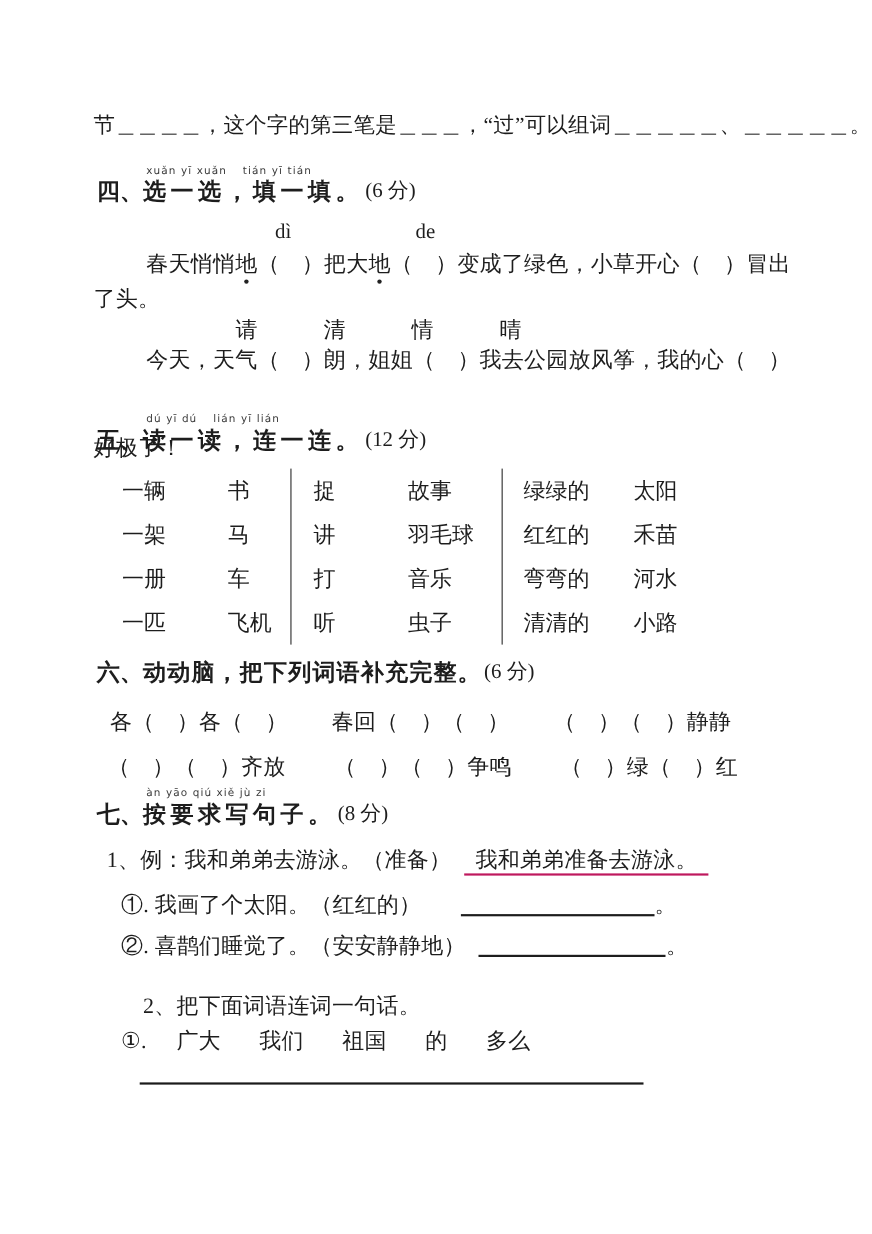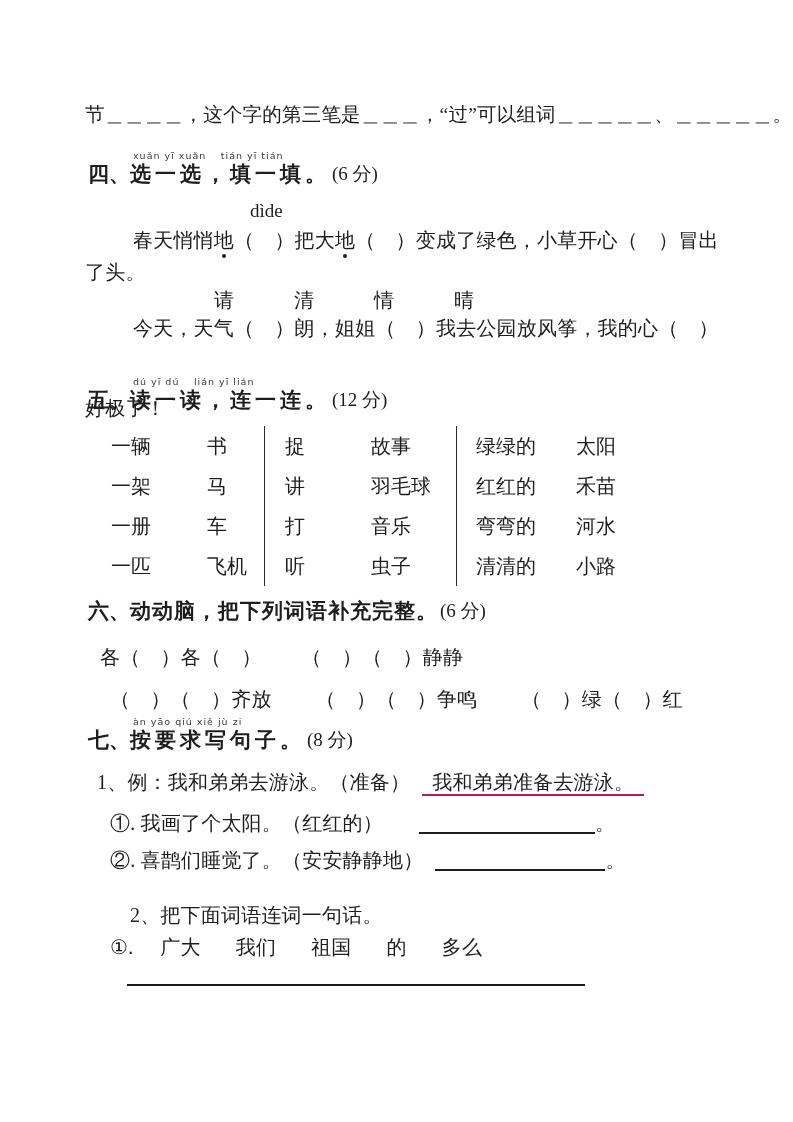--- a/index.html
+++ b/index.html
@@ -19,35 +19,35 @@
               font-size:9.5px; line-height:11px; letter-spacing:1px; color:#3a3a3a; padding-left:3px; }
   .sec-title{ font-size:21px; font-weight:bold; line-height:26px; letter-spacing:4px; }
   .sec-score{ font-size:19px; font-weight:normal; line-height:26px; margin-left:2px; }
 
   
   .em { position:relative; display:inline-block; }
   .em::after { content:""; position:absolute; left:50%; bottom:-4px; transform:translateX(-50%);
                width:4px; height:4px; border-radius:50%; background:#222; }
 
   
-  .dide-row { left:85px; top:200px; padding-left:165px; display:flex; 
+  .dide-row { left:85px; top:200px; padding-left:165px; display:flex; gap:113px;
               font-size:19px; line-height:22px; }
   .opts-row { left:85px; top:287px; padding-left:129px; display:flex; gap:60px;
               font-size:20px; line-height:26px; }
 
   
   .match-table { left:85px; top:426px; display:flex; font-size:20px;align-items:center; }
   .mg  { display:grid; grid-auto-rows:40px; align-items:center; }
   .mg1 { grid-template-columns:96px 57px;  padding-left:26px; border-right:1.5px solid #2a2a2a; }
   .mg2 { grid-template-columns:86px 85px;  padding-left:20px; border-right:1.5px solid #2a2a2a; }
   .mg3 { grid-template-columns:100px 85px; padding-left:19px; }
 
   
   .six-row1 { left:100px; top:644px; display:flex; gap:40px; }
-  .six-row2 { left:110px;  top:686px; display:flex; gap:44px; }
+  .six-row2 { left:98px;  top:686px; display:flex; gap:44px;font-family:Liberation Mono, monospace; }
 
   
   .underlined { border-bottom:2px solid #be185d; padding:0 10px 1px 10px; margin-left:12px; }
   .blank { display:inline-block; border-bottom:2px solid #1d1d1d; height:20px; vertical-align:-4px; }
   .blank-1 { width:176px; margin-left:36px; }
   .blank-2 { width:170px; margin-left:12px; }
   .words-row { left:110px; top:934px; display:flex; gap:35px; }
   .words-row .prefix { margin-right:-8px; }
   .answer-line { left:127px; top:984px; width:458px; height:0; border-top:2px solid #1a1a1a; }
 </style>
@@ -132,20 +132,21 @@
   <div class="sec-head" style="left:88px; top:598px;">
     <span class="sec-num">六、</span>
     <span class="tp">
       <span class="sec-title" style="letter-spacing:1px;">动动脑，把下列词语补充完整。</span>
     </span>
     <span class="sec-score">(6 分)</span>
   </div>
 
   <div class="abs body-text six-row1">
     <span>各（　）各（　）</span>
+    <span>春回（　）（　）</span>
     <span>（　）（　）静静</span>
   </div>
   <div class="abs body-text six-row2">
     <span>（　）（　）齐放</span>
     <span>（　）（　）争鸣</span>
     <span>（　）绿（　）红</span>
   </div>
 
   <div class="sec-head" style="left:88px; top:716px;">
     <span class="sec-num">七、</span>

